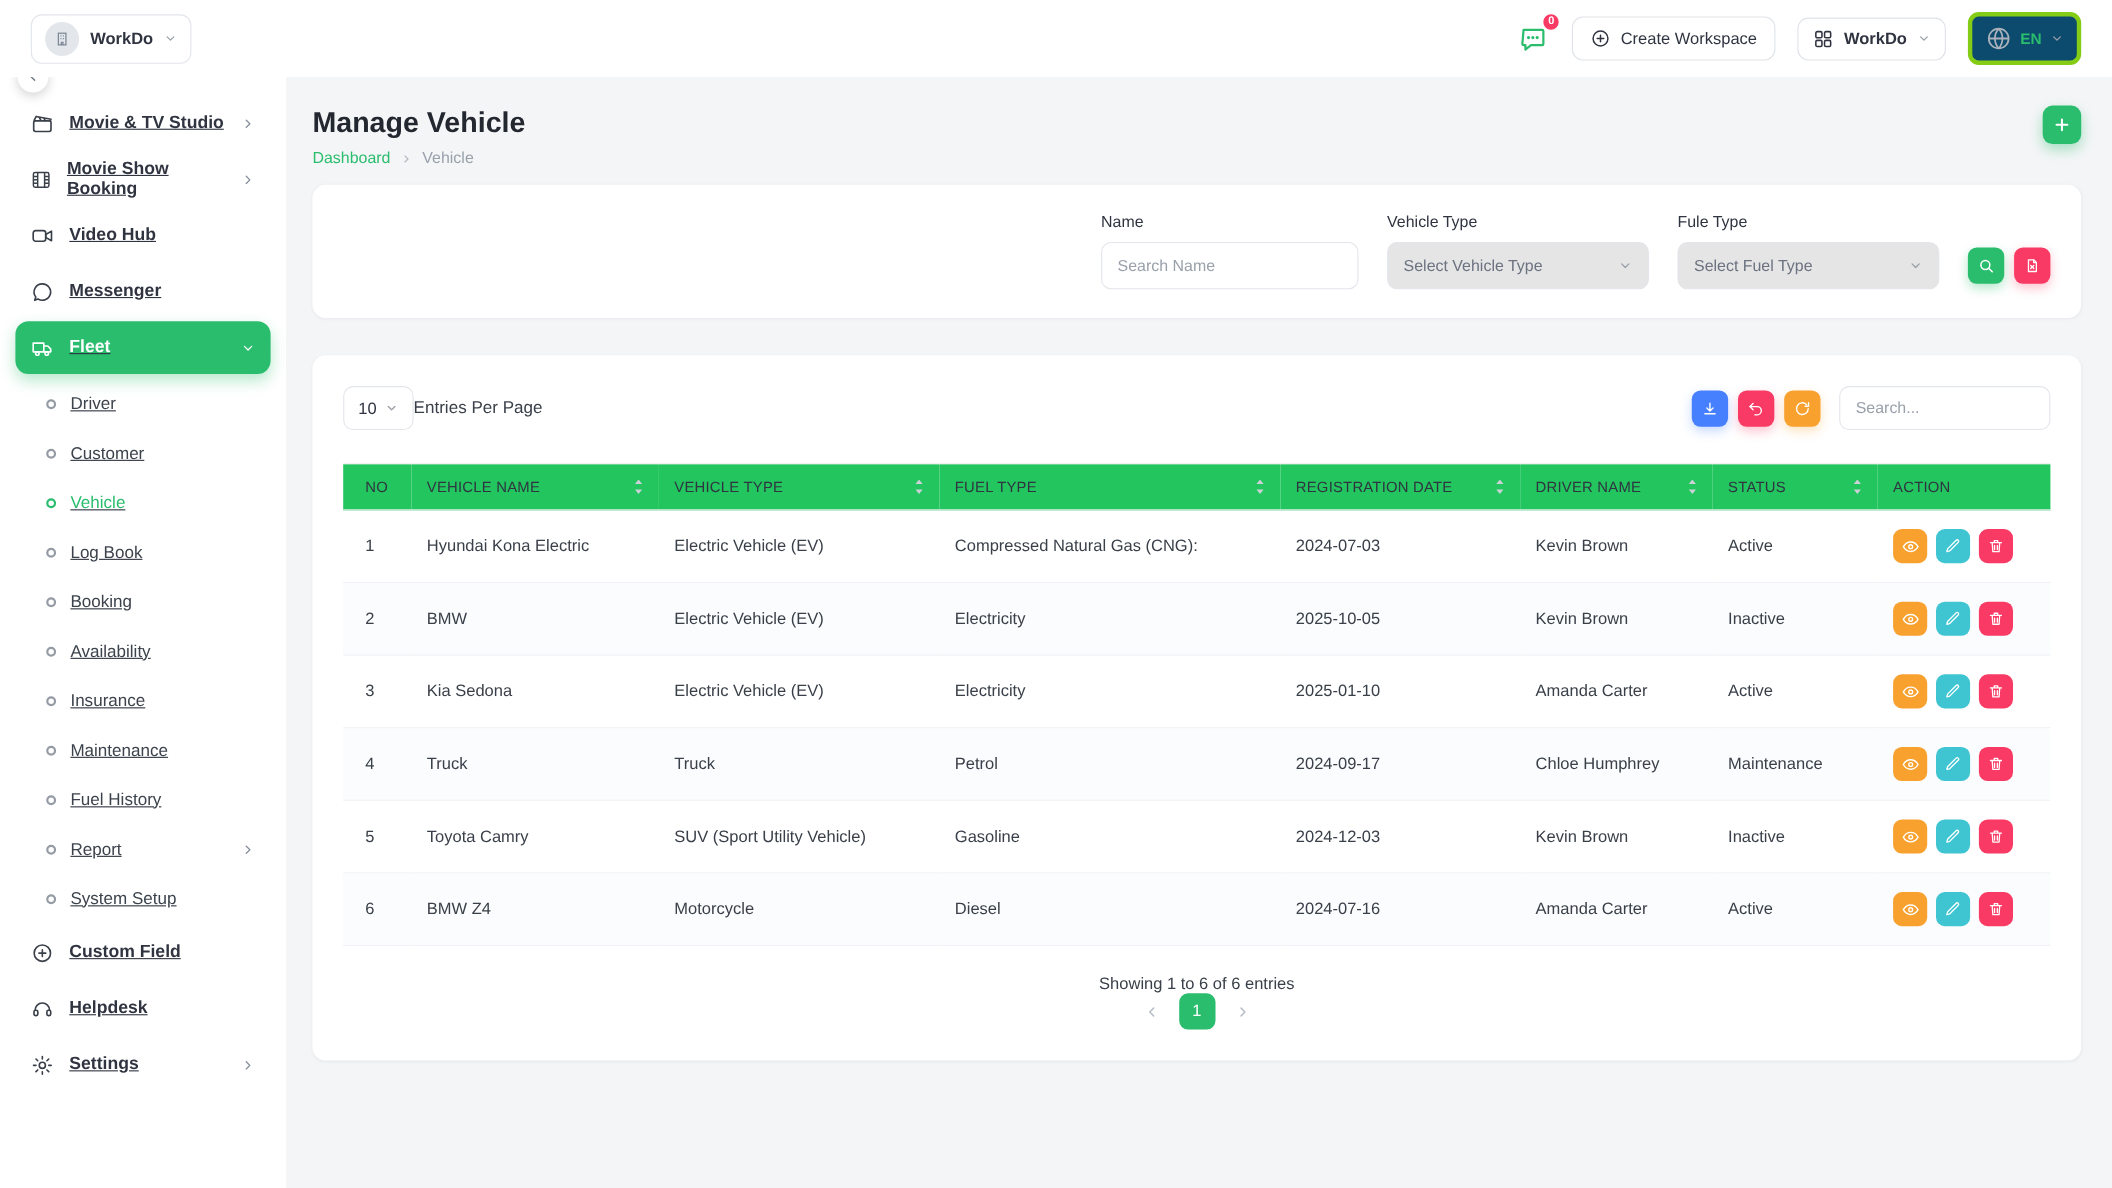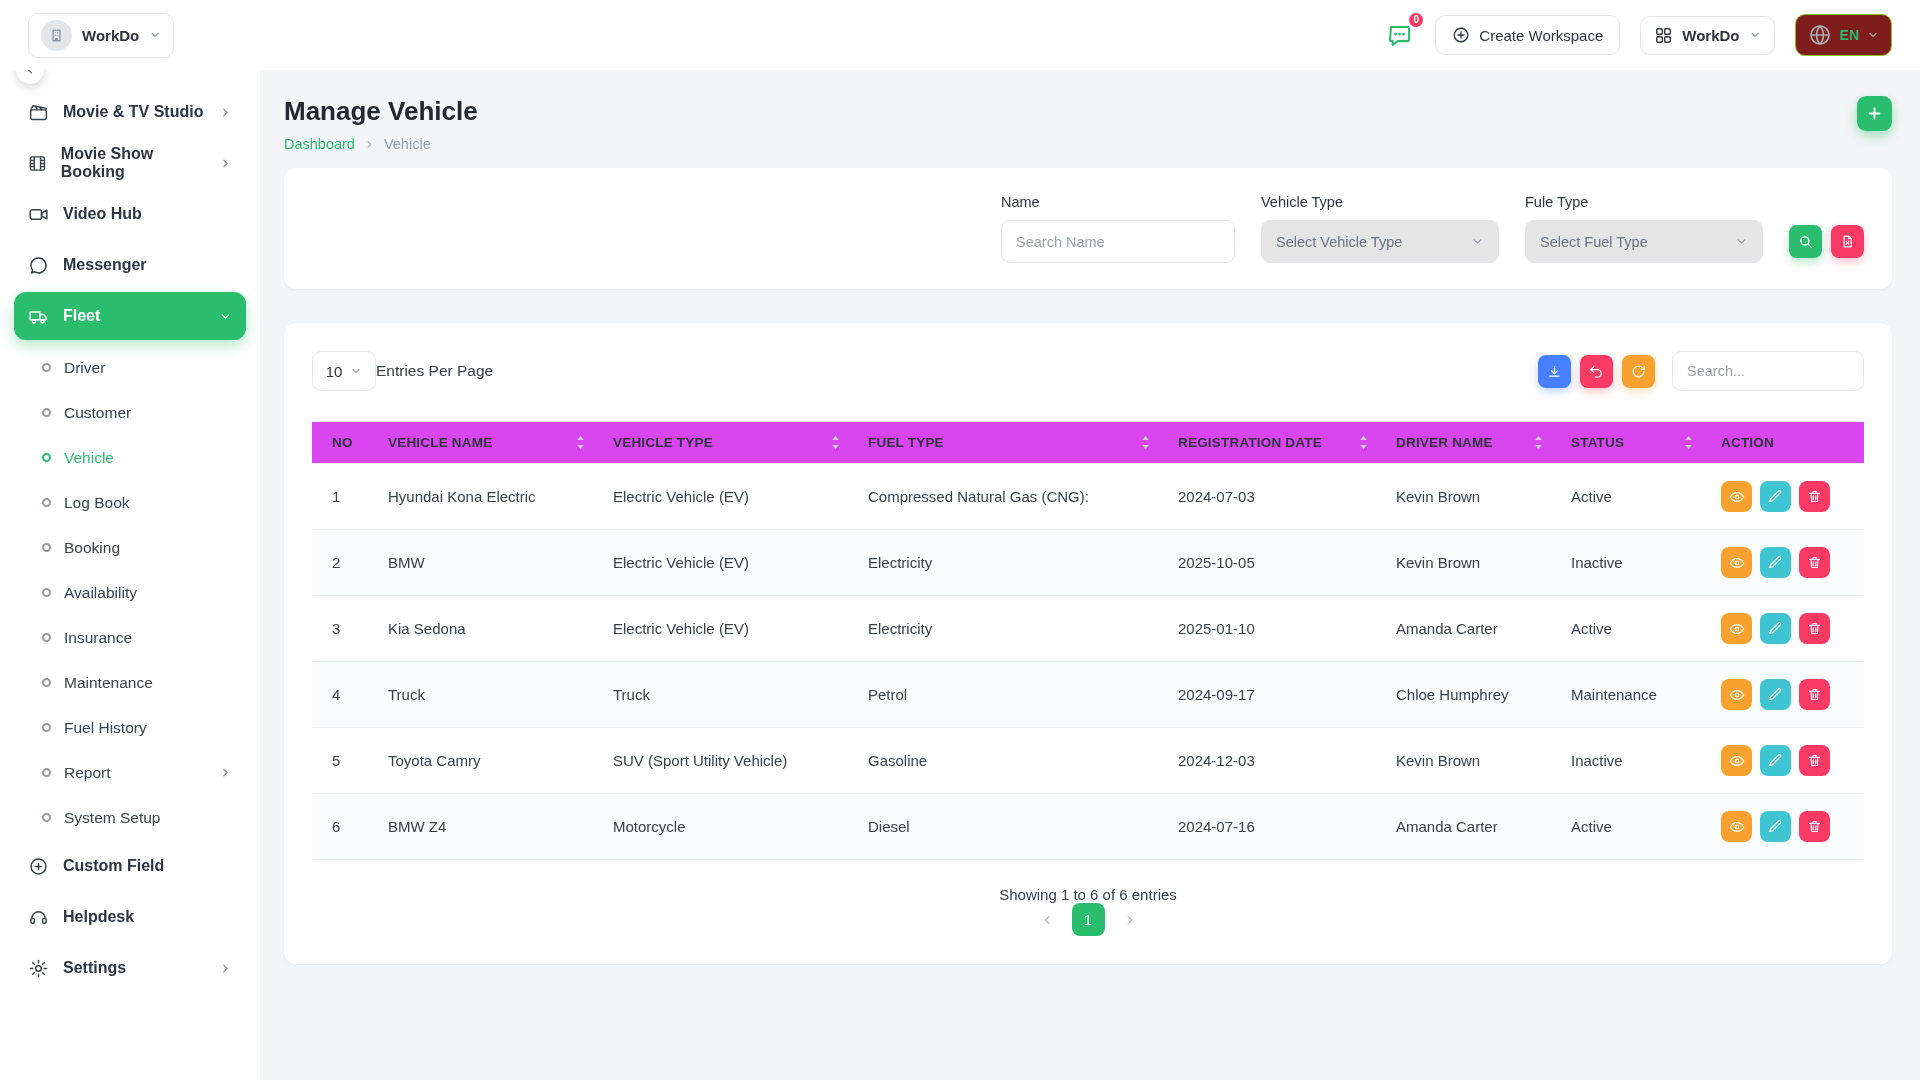--- a/index.html
+++ b/index.html
@@ -20,26 +20,26 @@
   .logo-swoosh{position:absolute; right:-20px; top:16px; width:70px; height:8px; background:var(--accent); border-radius:5px; transform:rotate(-6deg); clip-path:polygon(0 0,100% 0,88% 100%,0 100%);}
   .ws-pill{display:flex; align-items:center; gap:10px; border:1px solid var(--border); border-radius:10px; padding:6px 12px; cursor:pointer; background:#fff;}
   .ws-avatar{width:31px; height:31px; border-radius:50%; background:#e3e7ec; display:flex; align-items:center; justify-content:center; color:#7c8694;}
   .ws-label{font-weight:700; font-size:15px;}
   .chev{color:#9aa0a8;}
   .hdr-right{margin-left:auto; display:flex; align-items:center; gap:20px;}
   .chat-btn{position:relative; color:var(--accent); cursor:pointer; padding:2px;}
   .badge{position:absolute; top:-9px; right:-10px; min-width:18px; height:18px; border-radius:9px; background:var(--pink); color:#fff; font-size:10px; font-weight:700; display:flex; align-items:center; justify-content:center; border:2px solid #fff; padding:0 3px;}
   .btn-outline{display:flex; align-items:center; gap:9px; border:1px solid #dfe3e8; border-radius:10px; padding:10px 16px; font-size:15px; color:var(--txt); background:#fff; cursor:pointer;text-align:center;}
   .menu-pill{display:flex; align-items:center; gap:9px; font-size:15px; font-weight:700; color:var(--txt); border:1px solid #dfe3e8; border-radius:10px; padding:9px 13px; cursor:pointer; background:#fff;}
-  .lang-pill{display:flex; align-items:center; gap:8px; border:1px solid #84cc16; border-radius:10px; padding:8px 12px; cursor:pointer; background:#7f1d1d;text-align:right;}
+  .lang-pill{display:flex; align-items:center; gap:8px; border:4px solid #84cc16; border-radius:10px; padding:8px 12px; cursor:pointer; background:#0c4a6e;text-align:right;}
   .lang-globe{color:#aab1ba;}
   .lang-code{color:var(--accent); font-weight:700; font-size:14px;}
 
   
-  .sidebar{position:fixed; top:70px; left:0; bottom:0; width:260px; background:#fff; padding:18px 14px 8px; z-index:25;}
+  .sidebar{position:fixed; top:70px; left:0; bottom:0; width:260px; background:#fff; padding:18px 14px 8px; z-index:25;text-decoration:underline;}
   .collapse-btn{position:absolute; top:-14px; left:16px; width:28px; height:28px; border-radius:50%; background:#fff; box-shadow:0 3px 10px rgba(0,0,0,.18); display:flex; align-items:center; justify-content:center; color:#6b7280; cursor:pointer;}
   .nav-item{display:flex; align-items:center; gap:14px; height:48px; padding:0 14px; border-radius:12px; font-size:16px; font-weight:600; color:var(--txt); cursor:pointer; margin-bottom:3px;}
   .nav-item .mi{color:#3a4049;}
   .nav-caret{margin-left:auto; color:#858d97;}
   .nav-item.active{background:var(--accent); color:#fff; box-shadow:0 6px 14px rgba(42,189,110,.35);}
   .nav-item.active .mi, .nav-item.active .nav-caret{color:#fff;}
   .subnav{padding:2px 0 2px 10px;}
   .sub-item{display:flex; align-items:center; gap:13px; height:45px; padding:0 14px 0 18px; font-size:15.5px; font-weight:500; color:#3c434c; cursor:pointer;}
   .subdot{width:9px; height:9px; border:2px solid #959ba4; border-radius:50%; flex:none;}
   .sub-item.active{color:var(--accent);}
@@ -75,21 +75,21 @@
   .table-card{margin-top:34px; padding:28px;}
   .table-controls{display:flex; align-items:center;}
   .epp-select{width:64px; height:40px; border:1px solid var(--border); border-radius:9px; display:flex; align-items:center; justify-content:center; gap:8px; font-size:15px; cursor:pointer; background:#fff;}
   .epp-label{font-size:15.5px; color:#3a4049;}
   .tc-spacer{flex:1;}
   .tc-buttons{display:flex; gap:9px;}
   .table-search{width:192px; height:40px; margin-left:17px; border:1px solid var(--border); border-radius:9px; padding:0 14px; font-size:14.5px; outline:none; font-family:inherit;}
   .table-search::placeholder{color:var(--muted);}
 
   table.data-table{width:100%; border-collapse:collapse; margin-top:30px;}
-  thead th{background:#d946ef; border-top:1px solid #eef0f4; border-bottom:1px solid #eef0f4; padding:13px 14px; font-size:13.5px; font-weight:700; color:var(--txt); text-align:left; letter-spacing:.2px;}
+  thead th{background:#22c55e; border-top:1px solid #eef0f4; border-bottom:1px solid #eef0f4; padding:13px 14px; font-size:13.5px; font-weight:400; color:var(--txt); text-align:left; letter-spacing:.2px;}
   .th-in{display:flex; align-items:center; justify-content:space-between; gap:6px;}
   .sort-icon{color:#ccd1d8; flex:none;}
   tbody td{padding:17px 14px; font-size:15px; color:#3a4049; border-bottom:1px solid #f0f2f5;}
   tbody tr:nth-child(even){background:#fbfcfd;}
   thead th:first-child, tbody td:first-child{padding-left:20px;}
   .actions{display:flex; gap:8px;}
   .act-btn{width:31px; height:31px; border-radius:8px; border:none; display:flex; align-items:center; justify-content:center; color:#fff; cursor:pointer;}
   .act-view{background:var(--orange);}
   .act-edit{background:var(--teal);}
   .act-del{background:var(--pink);}

